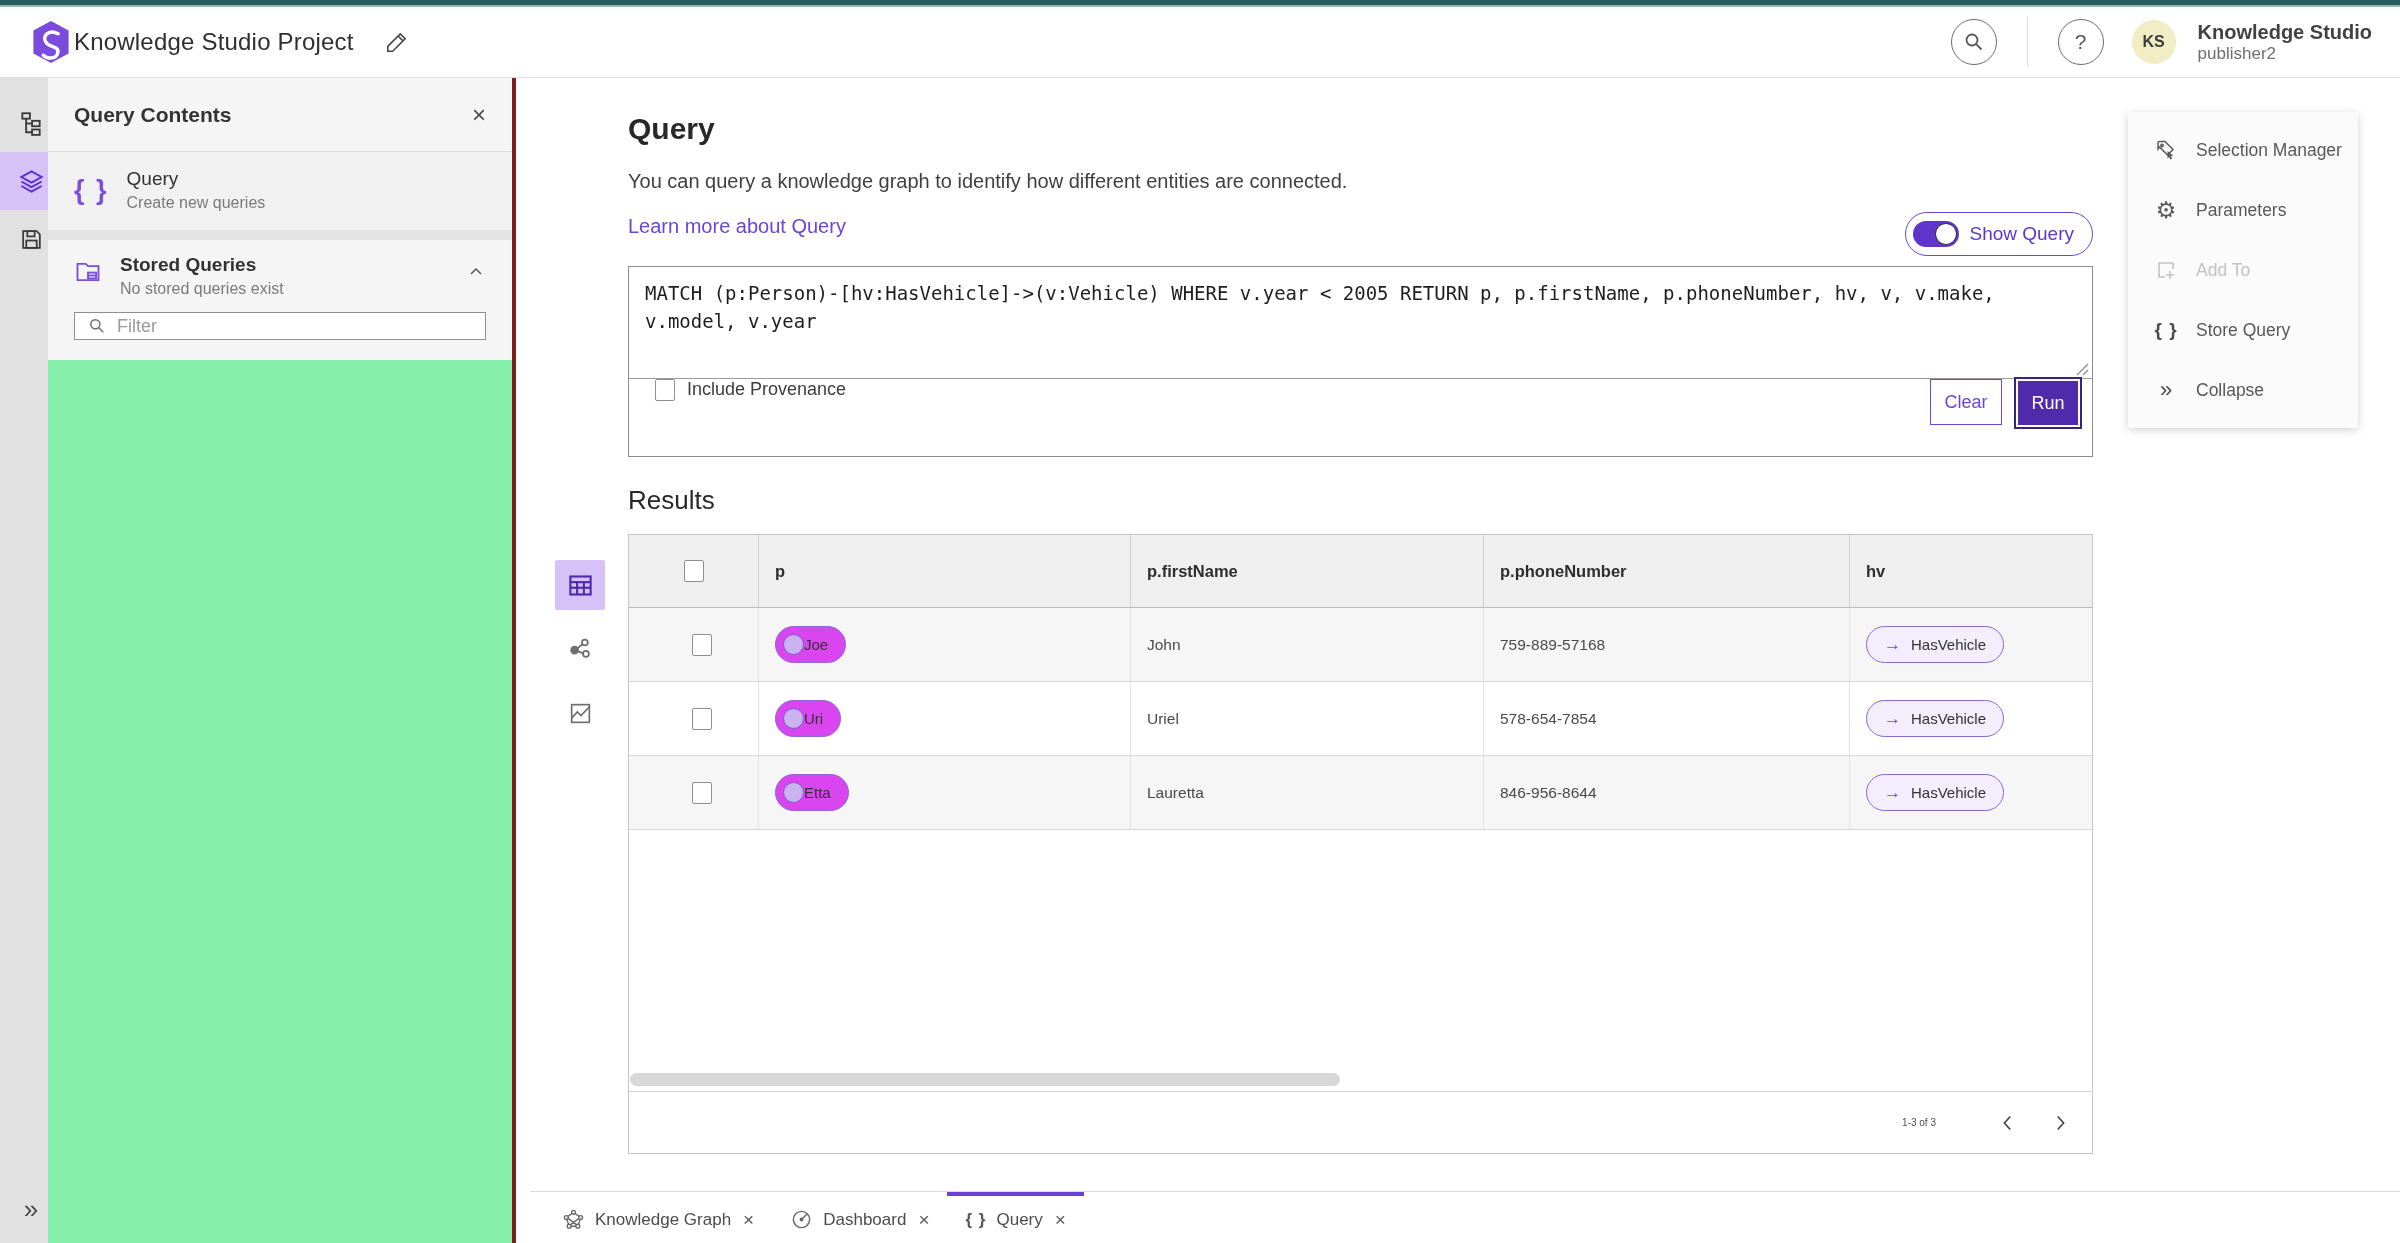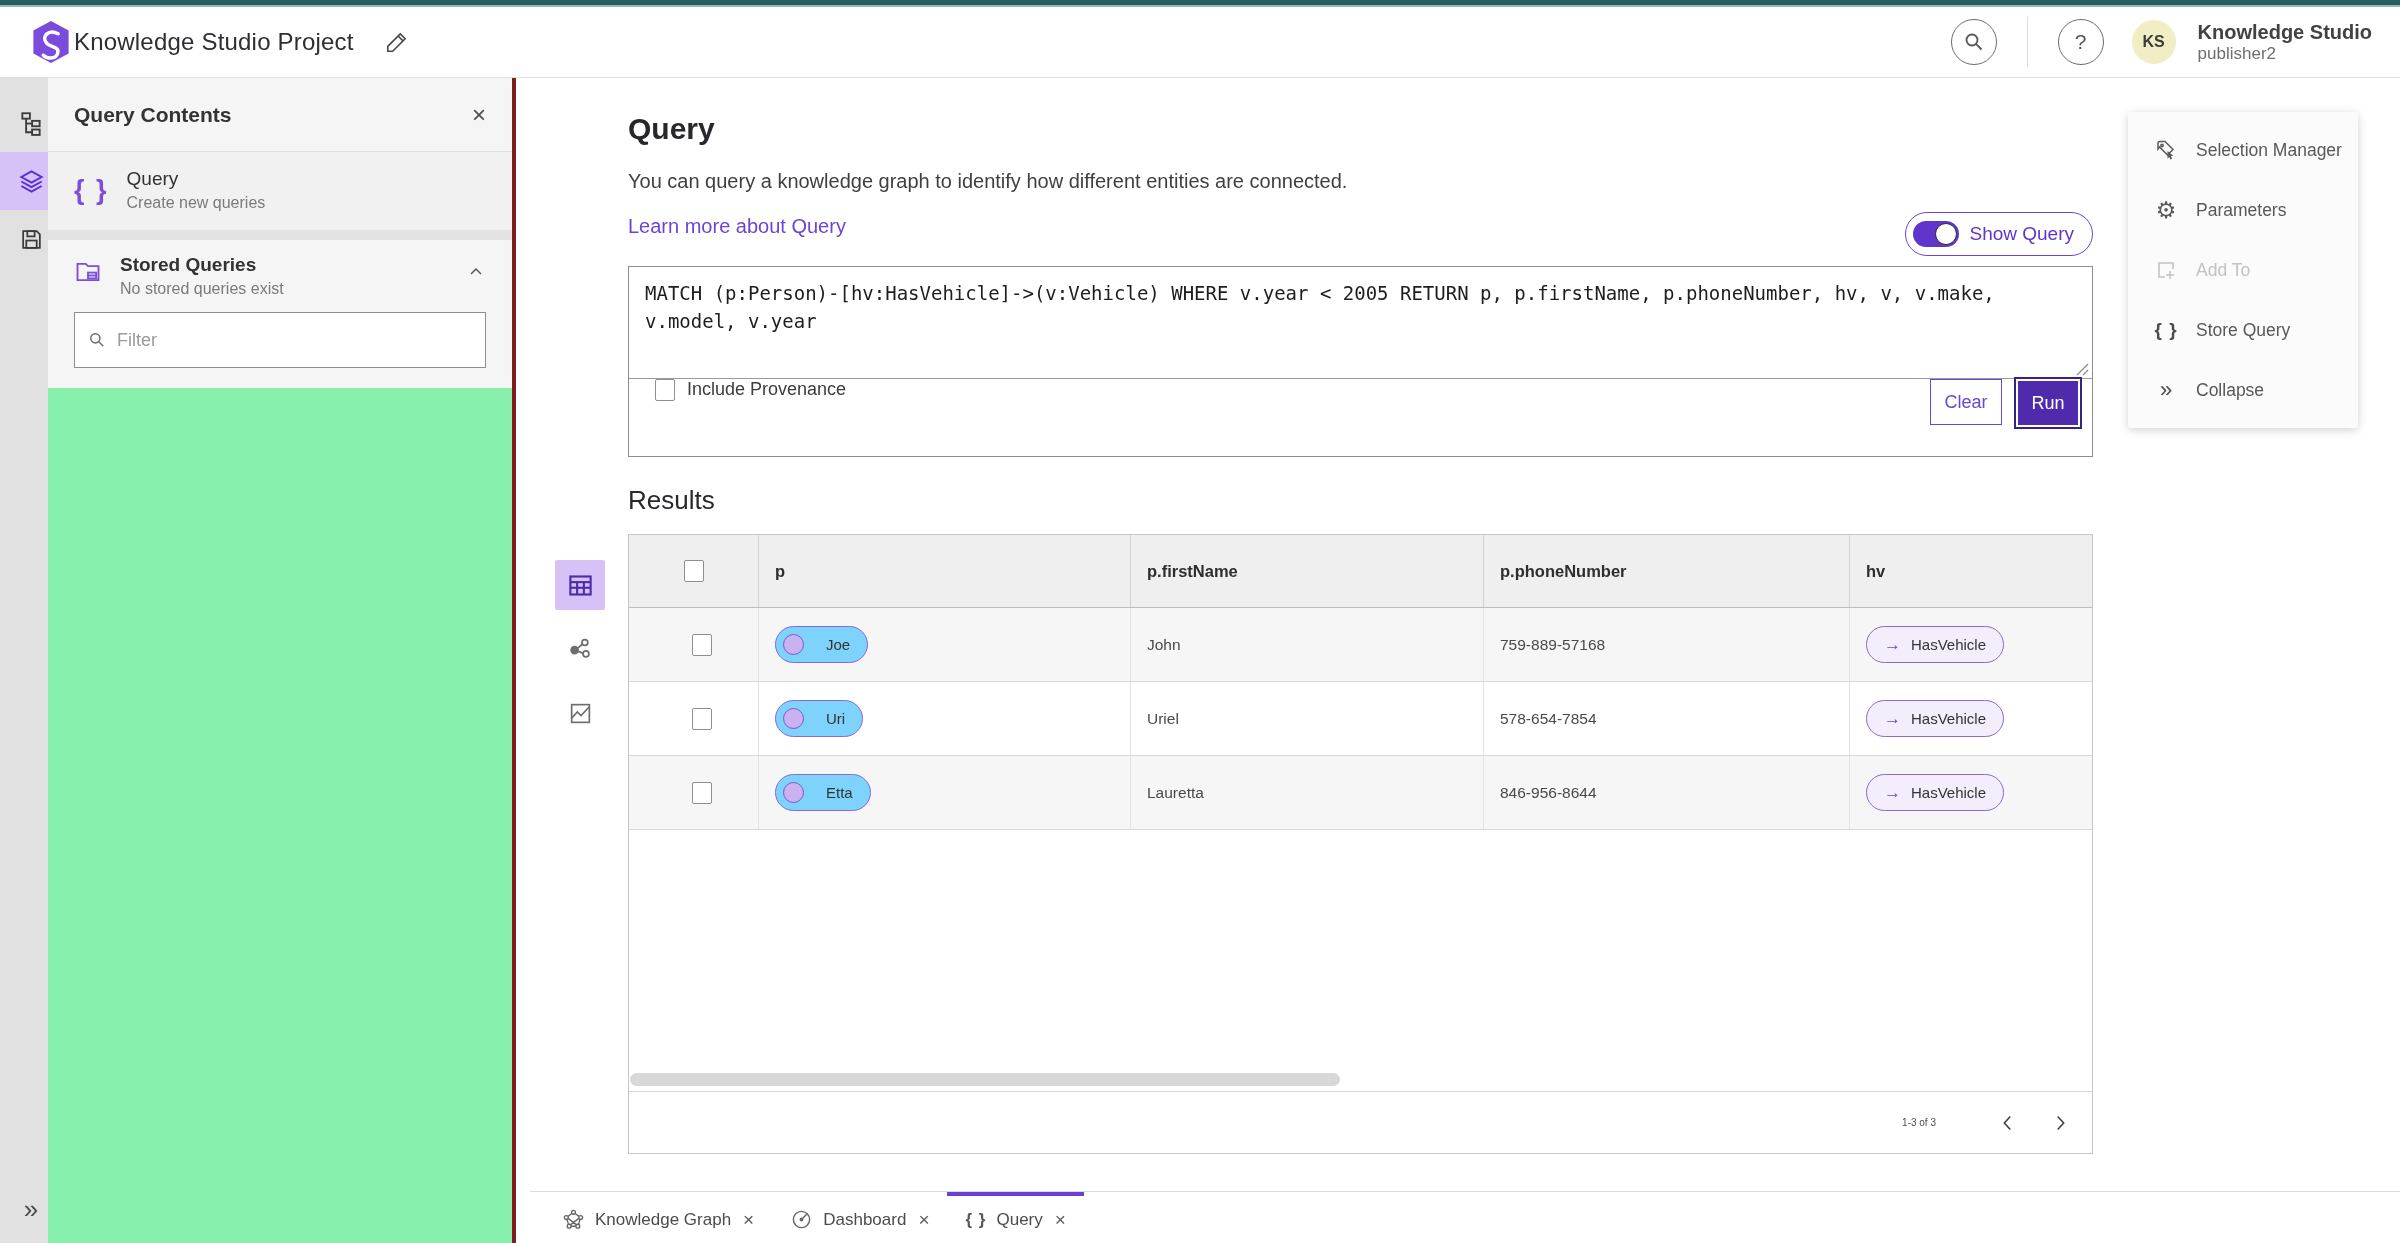--- a/index.html
+++ b/index.html
@@ -39,21 +39,21 @@
   .panel-title { font-size:21px; font-weight:bold; color:#333; }
   .panel-close { margin-left:auto; font-size:24px; color:#4e4e4e; cursor:pointer; line-height:1; }
   .panel-item { background:#f1f1f1; padding:16px 26px 18px; display:flex; align-items:center; gap:18px; cursor:pointer; }
   .panel-item .braces { font-size:27px; color:#7c4fd9; font-weight:bold; letter-spacing:2px; }
   .pi-title { font-size:19px; color:#323232; }
   .pi-sub { font-size:16px; color:#7a7a7a; margin-top:4px; }
   .panel-gap { height:10px; background:#e3e3e3; }
   .panel-section { background:#f5f5f5; padding:14px 26px 20px; }
   .section-head { display:flex; align-items:flex-start; gap:18px; }
   .section-chevron { margin-left:auto; cursor:pointer; margin-top:8px; }
-  .filter-box { margin-top:14px; height:56px; background:#fff; border:1px solid #8f8f8f; display:flex;
+  .filter-box { margin-top:14px; height:28px; background:#fff; border:1px solid #8f8f8f; display:flex;
                 align-items:center; padding:0 12px; gap:10px; }
   .filter-input { border:0; outline:0; flex:1; font-size:18px; color:#333; font-family:"Liberation Sans",sans-serif; background:transparent; }
   .filter-input::placeholder { color:#9a9a9a; }
 
   
   .main { position:absolute; top:78px; left:530px; right:0; bottom:0; background:#fff; }
   .content { position:relative; margin-left:98px; width:1465px; }
   .h1 { margin-top:34px; font-size:30px; font-weight:bold; color:#28282c; }
   .desc { margin-top:24px; font-size:20px; color:#3f3f3f; }
   .link { margin-top:22px; font-size:20px; color:#6b44d8; cursor:pointer; width:max-content; }
@@ -93,22 +93,22 @@
   .c-check { width:130px; justify-content:center; padding-left:0; }
   .c-p { width:372px; }
   .c-first { width:353px; }
   .c-phone { width:366px; }
   .c-hv { flex:1; }
   .t-row { height:74px; display:flex; border-bottom:1px solid #d8d8d8; background:#fff; }
   .t-row.alt { background:#f6f6f6; }
   .t-cell { display:flex; align-items:center; padding-left:16px; font-size:15.5px; color:#4a4a4a;
             border-right:1px solid #e3e3e3; }
   .t-cell:last-child { border-right:0; }
-  .node-pill { display:inline-flex; align-items:center; gap:22px; height:37px; padding:0 17px 0 7px;
-               border:1.5px solid #8a68d8; border-radius:19px; background:#7dd3fc; cursor:pointer; }
+  .node-pill { display:inline-flex; align-items:center; gap:0; height:37px; padding:0 17px 0 7px;
+               border:1.5px solid #8a68d8; border-radius:19px; background:#d946ef; cursor:pointer; }
   .node-dot { width:21px; height:21px; border-radius:50%; background:#c9b2ef; border:1.5px solid #7e57d0; }
   .pill-label { font-size:15px; color:#333; }
   .edge-pill { display:inline-flex; align-items:center; gap:10px; height:37px; padding:0 17px;
                border:1.5px solid #8a68d8; border-radius:19px; background:#f3edfc; cursor:pointer; }
   .edge-arrow { color:#6b44d8; font-size:17px; line-height:1; }
   .t-empty { flex:1; position:relative; }
   .hscroll { position:absolute; left:1px; bottom:5px; width:710px; height:13px; background:#d8d8d8; border-radius:7px; cursor:pointer; }
   .t-footer { height:62px; border-top:1px solid #d6d6d6; display:flex; align-items:center; justify-content:flex-end;
               padding-right:16px; }
   .page-label { font-size:10px; color:#4e4e4e; margin-right:36px; }

